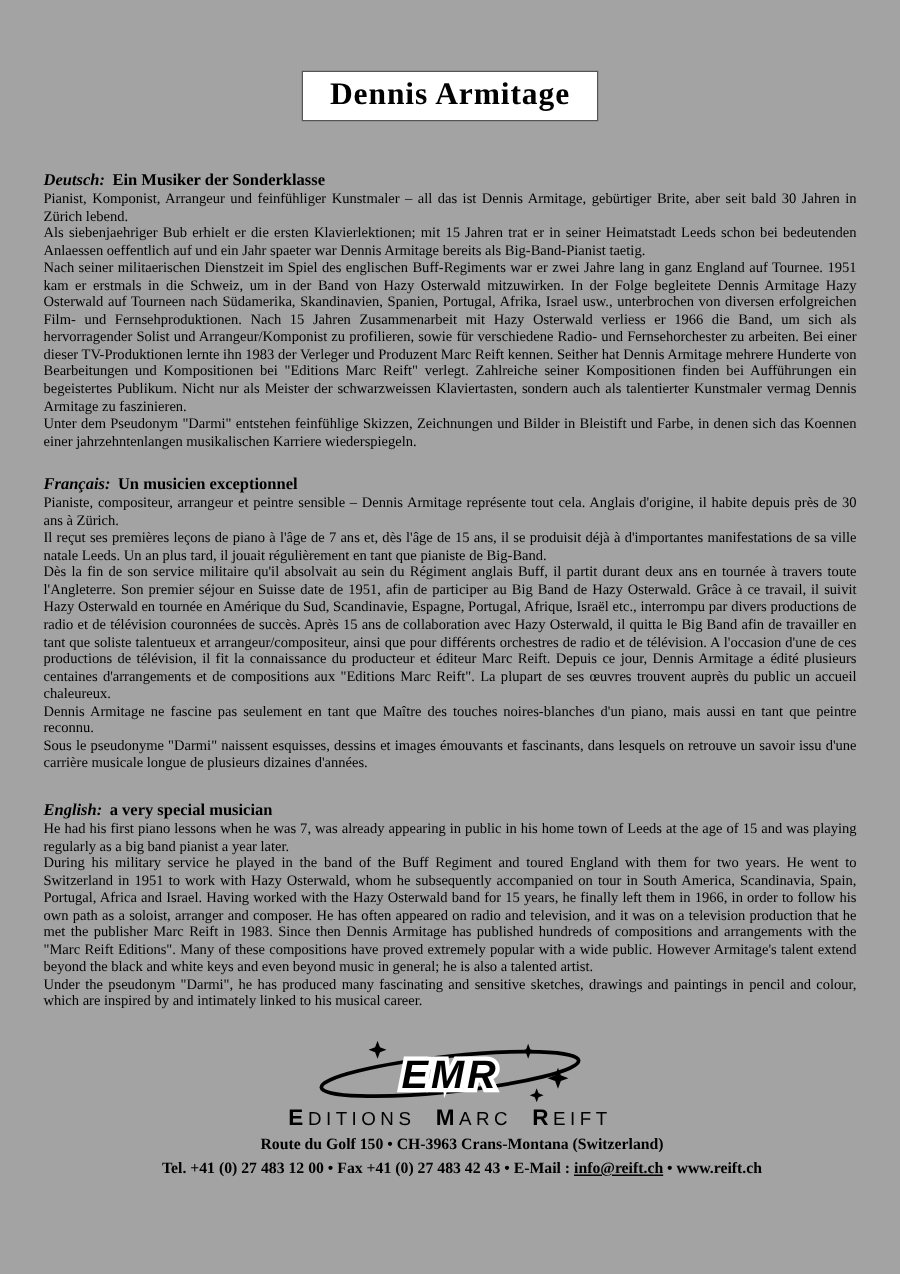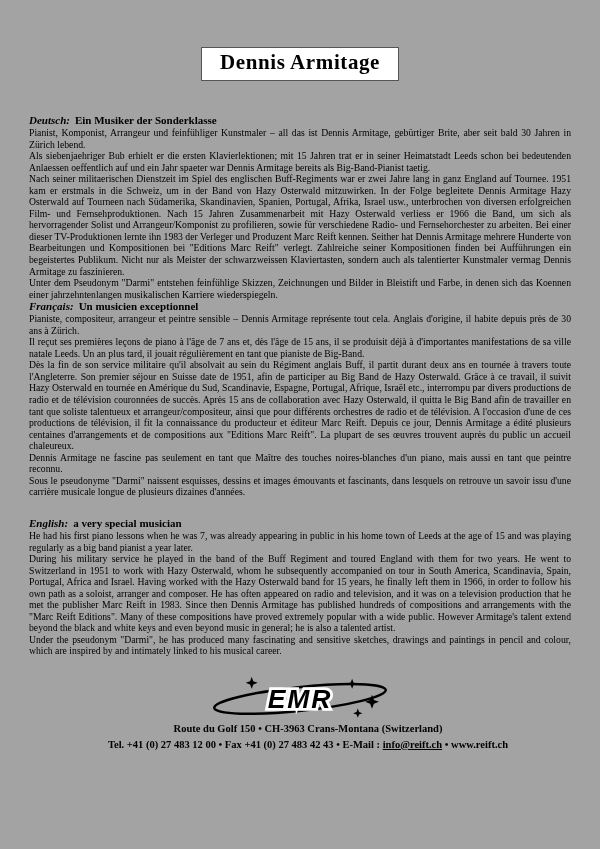--- a/index.html
+++ b/index.html
@@ -21,21 +21,21 @@
     background: #fff;
   }
   .title-box .title {
     font-size: 21px;
     font-weight: bold;
     letter-spacing: 0.6px;
     white-space: nowrap;
   }
   .content { padding: 0 29px; }
   .section-de { margin-top: 33px; }
-  .section-fr { margin-top: 0; }
+  .section-fr { margin-top: 17px; }
   .section-en { margin-top: 19px; }
   .section h2 {
     font-size: 11px;
     line-height: 13px;
     font-weight: bold;
   }
   .section h2 .lang { font-style: italic; margin-right: 5px; }
   .section p {
     font-size: 9.7px;
     line-height: 11.55px;
@@ -103,20 +103,21 @@
 
     <svg class="logo" width="180" height="42" viewBox="0 0 190 44" xmlns="http://www.w3.org/2000/svg">
       <ellipse cx="95" cy="23" rx="91" ry="12.5" fill="none" stroke="#000" stroke-width="2.6" transform="rotate(-6 95 23)"></ellipse>
       <text x="95" y="33" text-anchor="middle" font-family="'Liberation Sans', sans-serif" font-weight="bold" font-style="italic" font-size="28" letter-spacing="2" fill="#000" stroke="#fff" stroke-width="6" paint-order="stroke">EMR</text>
       <path d="M0,-7 L1.9,-1.9 L7,0 L1.9,1.9 L0,7 L-1.9,1.9 L-7,0 L-1.9,-1.9 Z" transform="translate(44,6) scale(0.9)" fill="#000"></path>
       <path d="M0,-7 L1.9,-1.9 L7,0 L1.9,1.9 L0,7 L-1.9,1.9 L-7,0 L-1.9,-1.9 Z" transform="translate(150,7) scale(0.75)" fill="#000"></path>
       <path d="M0,-7 L1.9,-1.9 L7,0 L1.9,1.9 L0,7 L-1.9,1.9 L-7,0 L-1.9,-1.9 Z" transform="translate(171,26) scale(1.05)" fill="#000"></path>
       <path d="M0,-7 L1.9,-1.9 L7,0 L1.9,1.9 L0,7 L-1.9,1.9 L-7,0 L-1.9,-1.9 Z" transform="translate(156,38) scale(0.7)" fill="#000"></path>
     </svg>
 
+    <div class="publisher"><span class="pub-cap">E</span><span class="pub-rest">DITIONS</span> <span class="pub-cap">M</span><span class="pub-rest">ARC</span> <span class="pub-cap">R</span><span class="pub-rest">EIFT</span></div>
 
     <div class="address">Route du Golf 150 • CH-3963 Crans-Montana (Switzerland)</div>
 
     <div class="contact"><span>Tel. +41 (0) 27 483 12 00 • Fax +41 (0) 27 483 42 43 • E-Mail : </span><a href="#" class="email">info@reift.ch</a><span> • </span><span>www.reift.ch</span></div>
 
   </div>
 
 </div>
 
 </body></html>

